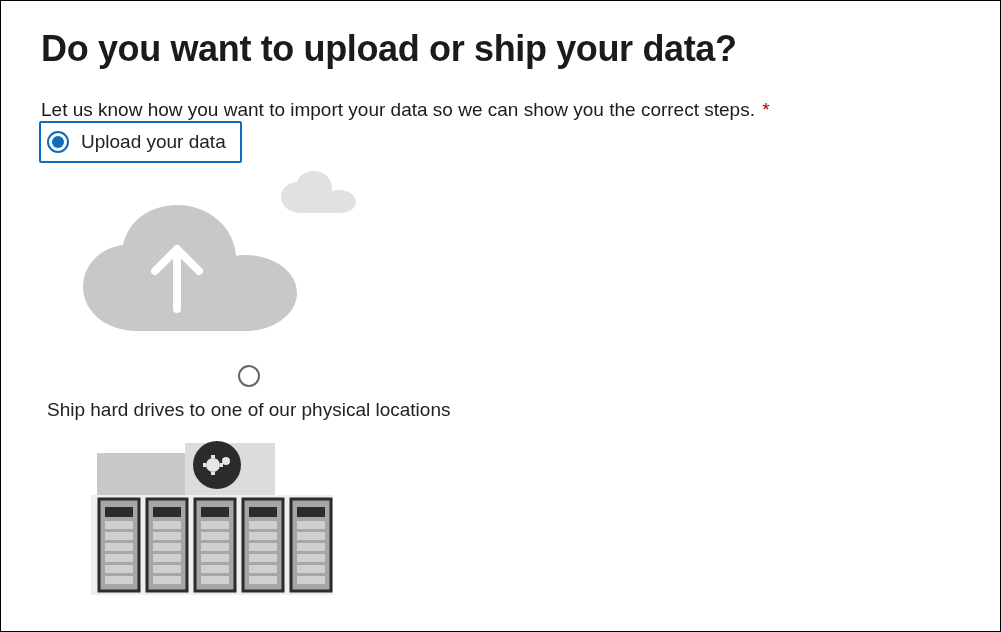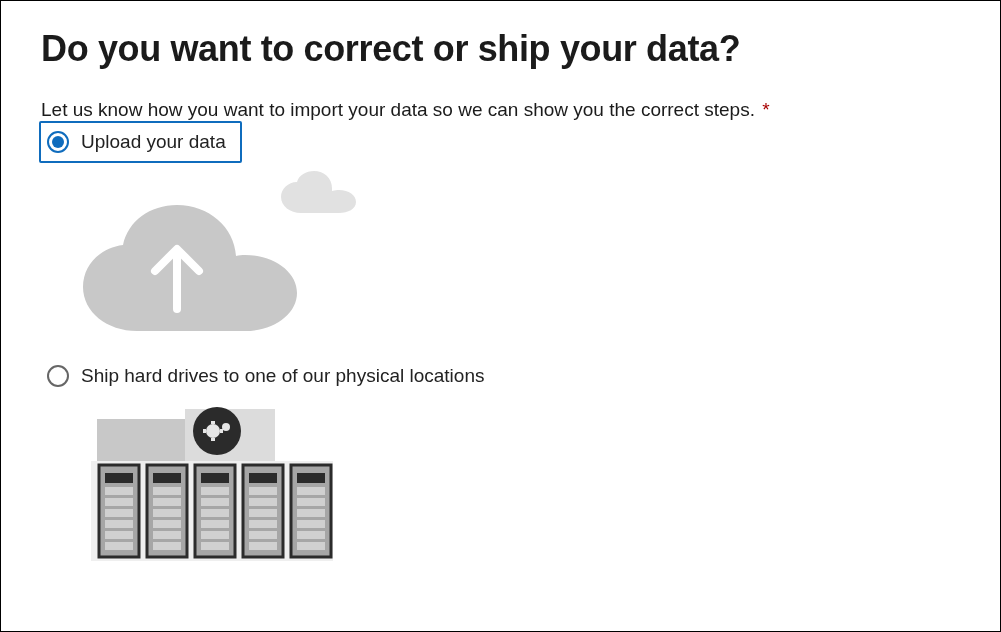--- a/index.html
+++ b/index.html
@@ -37,20 +37,21 @@
     }
     .radio-row.selected {
       border: 2px solid #0f6cbd;
       padding: 8px 14px 8px 6px;
       border-radius: 2px;
       margin-left: -2px;
       align-items: flex-end;
     }
     .radio-row:not(.selected) {
       padding: 8px 14px 8px 6px;
+      flex-direction: column;
     }
     .radio-outer {
       width: 22px; height: 22px;
       border-radius: 50%;
       display: inline-flex;
       align-items: center;
       justify-content: center;
       flex-shrink: 0;
     }
     .radio-row.selected .radio-outer {
@@ -79,21 +80,21 @@
       width: 90px; height: 55px; opacity: 0.85;
     }
 
     
     .dc-wrap { position: relative; width: 270px; height: 165px; }
     .dc-svg { width: 100%; height: 100%; display: block; }
   </style>
 </head>
 <body>
 
-<h1 class="page-title">Do you want to correct or ship your data?</h1>
+<h1 class="page-title">Do you want to upload or ship your data?</h1>
 
 <p class="instruction">
   <span>Let us know how you want to import your data so we can show you the correct steps.</span>
   <span class="required-star">*</span>
 </p>
 
 <div class="radio-row selected">
   <span class="radio-outer">
     <span class="radio-inner"></span>
   </span>

